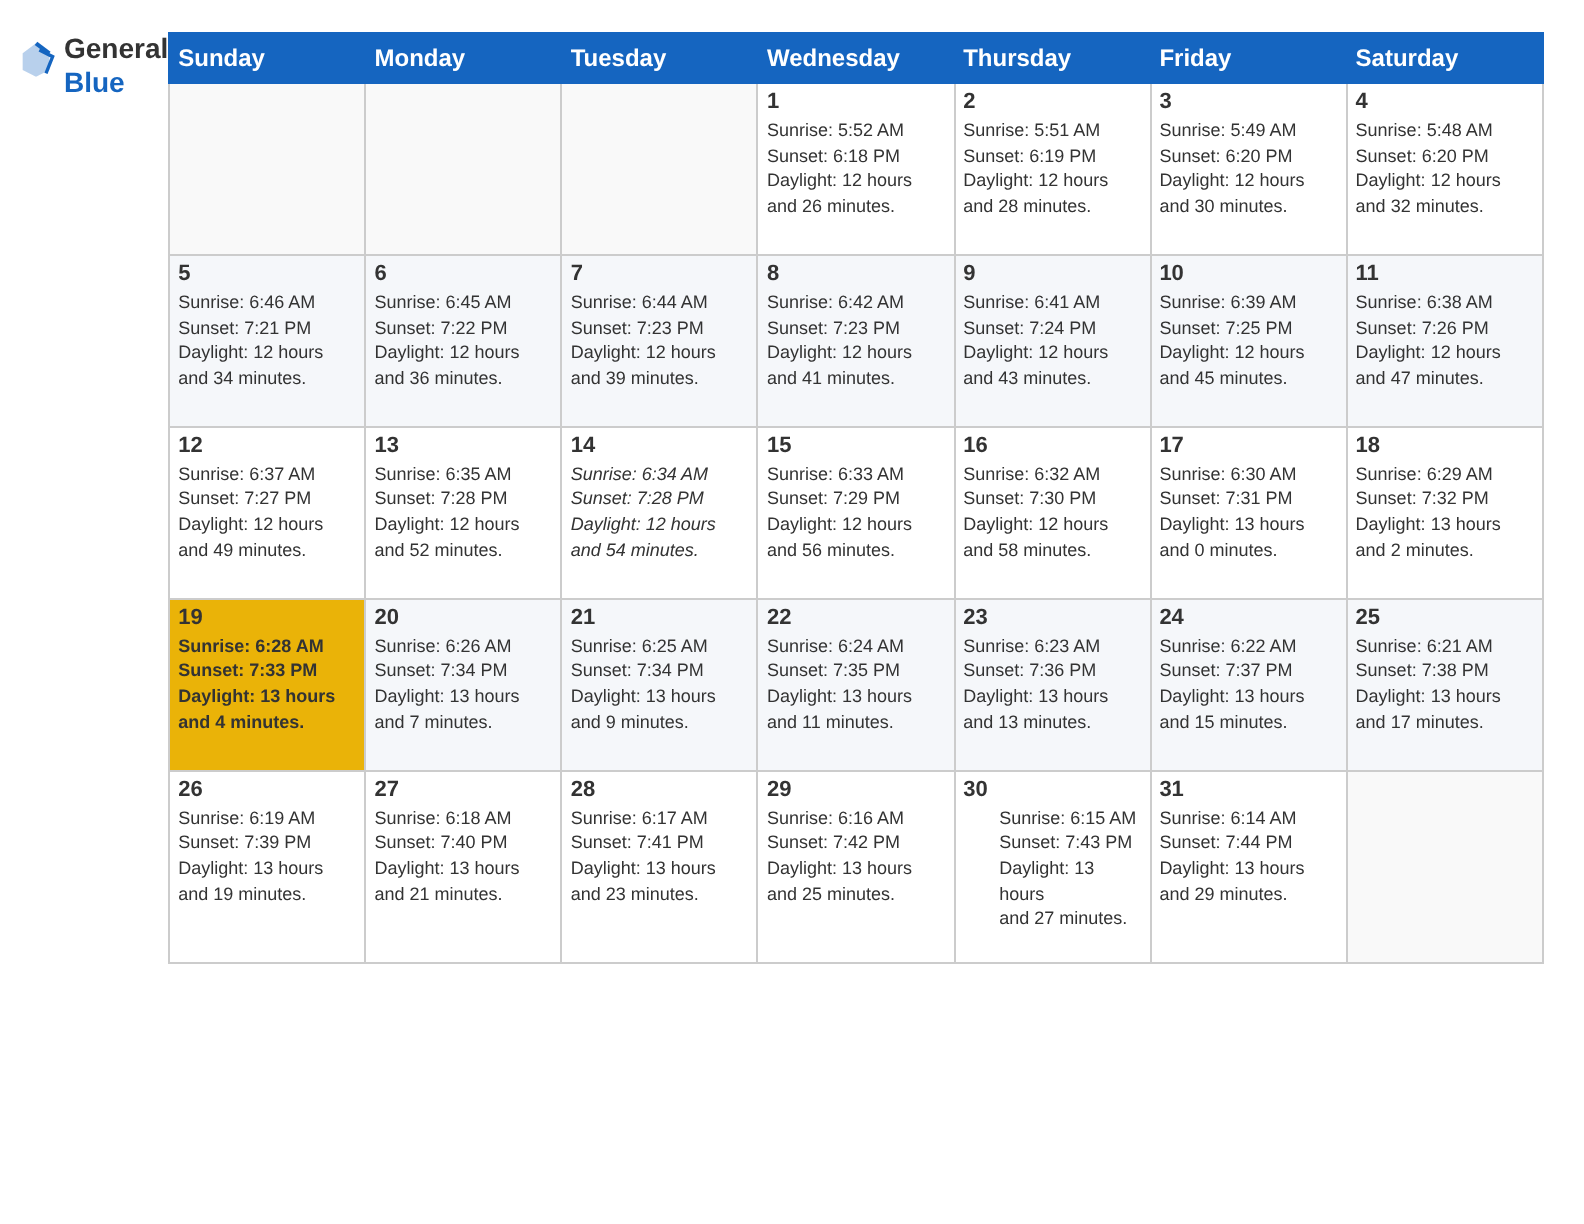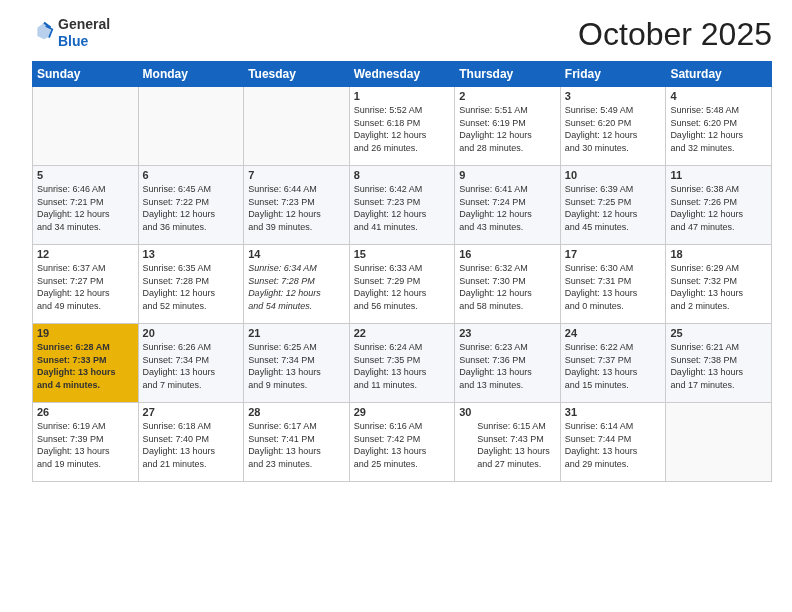--- a/index.html
+++ b/index.html
@@ -6,23 +6,23 @@
     body {
       width: 792px;
       height: 612px;
       font-family: Arial, sans-serif;
       background: #fff;
       overflow: hidden;
     }
     .page {
       width: 792px;
       height: 492px;
-      padding: 16px 20px 10px 32px;
+      padding: 16px 20px 10px 6px;
       display: flex;
-      flex-direction: column;
+      flex-direction: row;
     }
     .header {
       display: flex;
       align-items: flex-start;
       justify-content: space-between;
       margin-bottom: 8px;
     }
     .logo {
       display: flex;
       align-items: center;
@@ -103,21 +103,20 @@
           <path d="M14 6 L22 10 L18 20" fill="none" stroke="#1565c0" stroke-width="2"></path>
           <path d="M12 2 L20 8" fill="none" stroke="#1565c0" stroke-width="2.5"></path>
         </svg>
       </div>
       <div class="logo-text">
         <div class="logo-general">General</div>
         <div class="logo-blue">Blue</div>
       </div>
     </div>
     <div class="title-block">
-      <div class="month-title">October 2025</div>
     </div>
   </div>
 
   <table class="calendar">
     <thead>
       <tr>
         <th>Sunday</th>
         <th>Monday</th>
         <th>Tuesday</th>
         <th>Wednesday</th>

